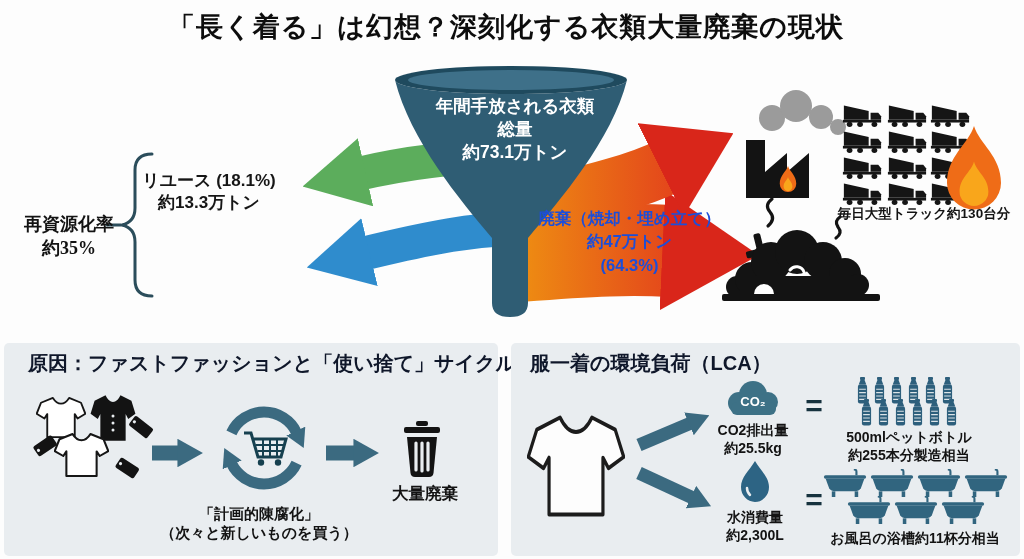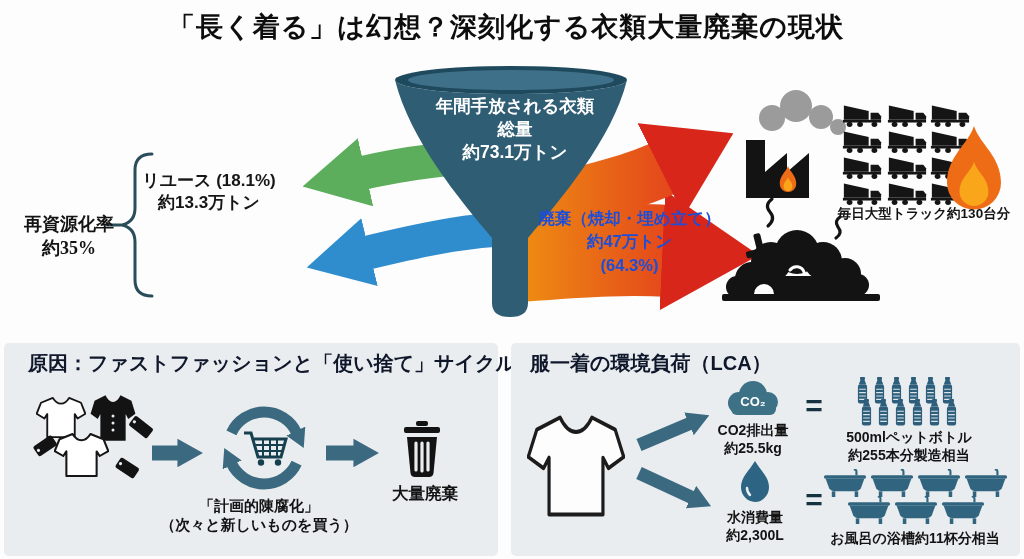--- a/index.html
+++ b/index.html
@@ -224,21 +224,21 @@
       <path d="M322 110 H352" stroke="#3b6a80" stroke-width="15" fill="none" marker-end="url(#mT2)"></path>
 
       <g transform="translate(395,78)">
         <rect x="17" y="0" width="12" height="5" rx="2" fill="#131313"></rect>
         <rect x="5" y="6" width="36" height="6" rx="2" fill="#131313"></rect>
         <path d="M8 16 L38 16 L34.5 52 Q34 56 30 56 L16 56 Q12 56 11.5 52 Z" fill="#131313"></path>
         <path d="M17 22 V49 M23 22 V50 M29 22 V49" stroke="#e9edf0" stroke-width="3.2" fill="none" stroke-linecap="round"></path>
       </g>
     </svg>
 
-    <div class="abs step2-lbl ctr" style="left:130px;top:154px;width:250px;text-align:center;">
+    <div class="abs step2-lbl ctr" style="left:130px;top:162px;width:250px;text-align:center;">
       <span class="ln">「計画的陳腐化」</span>
       <span class="ln">（次々と新しいものを買う）</span>
     </div>
     <div class="abs step-lbl ctr" style="left:366px;top:140px;width:110px;">大量廃棄</div>
   </div>
 
   <div class="panel" style="left:511px;width:509px;">
     <div class="abs panel-title" style="left:19px;top:7px;">服一着の環境負荷（LCA）</div>
 
     <svg class="abs" style="left:0;top:0" width="509" height="213" viewBox="0 0 509 213">

